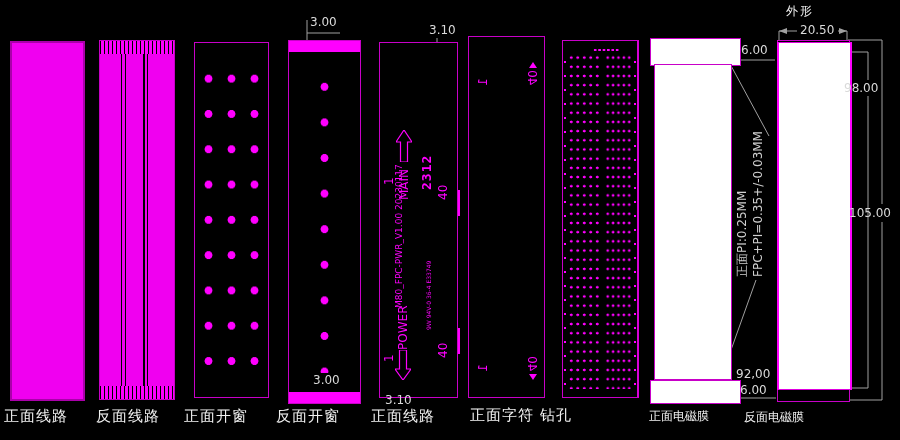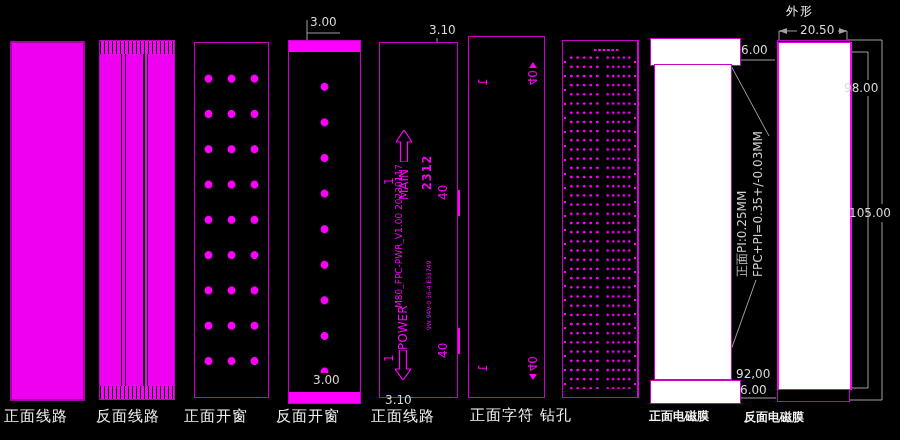--- a/index.html
+++ b/index.html
@@ -2,21 +2,21 @@
 <html><head>
 <meta charset="utf-8">
 <style>
   html,body{margin:0;padding:0;background:#000;}
   .stage{position:relative;width:900px;height:440px;background:#000;overflow:hidden;
          font-family:"DejaVu Sans","Liberation Sans",sans-serif;border-radius:31px;}
   .abs{position:absolute;}
   svg.overlay{position:absolute;left:0;top:0;pointer-events:none;}
   .dim{position:absolute;color:#DADADA;font-size:12px;line-height:1;white-space:nowrap;}
   .lbl{position:absolute;color:#F2F2F2;font-size:15px;line-height:1.1;white-space:nowrap;letter-spacing:1px;}
-  .lbl.small{font-size:12px;font-weight:bold;letter-spacing:0;}
+  .lbl.small{font-size:12px;font-weight:normal;letter-spacing:0;}
   .title{position:absolute;color:#F2F2F2;font-size:12px;line-height:1;white-space:nowrap;letter-spacing:2px;}
   .rotccw{position:absolute;transform:rotate(-90deg);transform-origin:0 0;white-space:nowrap;line-height:1;}
   .rotcw{position:absolute;transform:rotate(90deg);transform-origin:0 0;white-space:nowrap;line-height:1;}
   .mir{display:inline-block;transform:scaleX(-1);}
   .note{color:#D0D0D0;font-size:12px;}
   
   .p1{left:10px;top:41px;width:71px;height:356px;background:#F000F0;border:2px solid #AA00AA;}
   
   .p2{left:99px;top:40px;width:74px;height:358px;background:#F000F0;border:1px solid #C800C8;}
   .comb{position:absolute;left:0;right:0;height:13px;background:repeating-linear-gradient(90deg,#000 0 1px,#FF00FF 1px 4px);}

